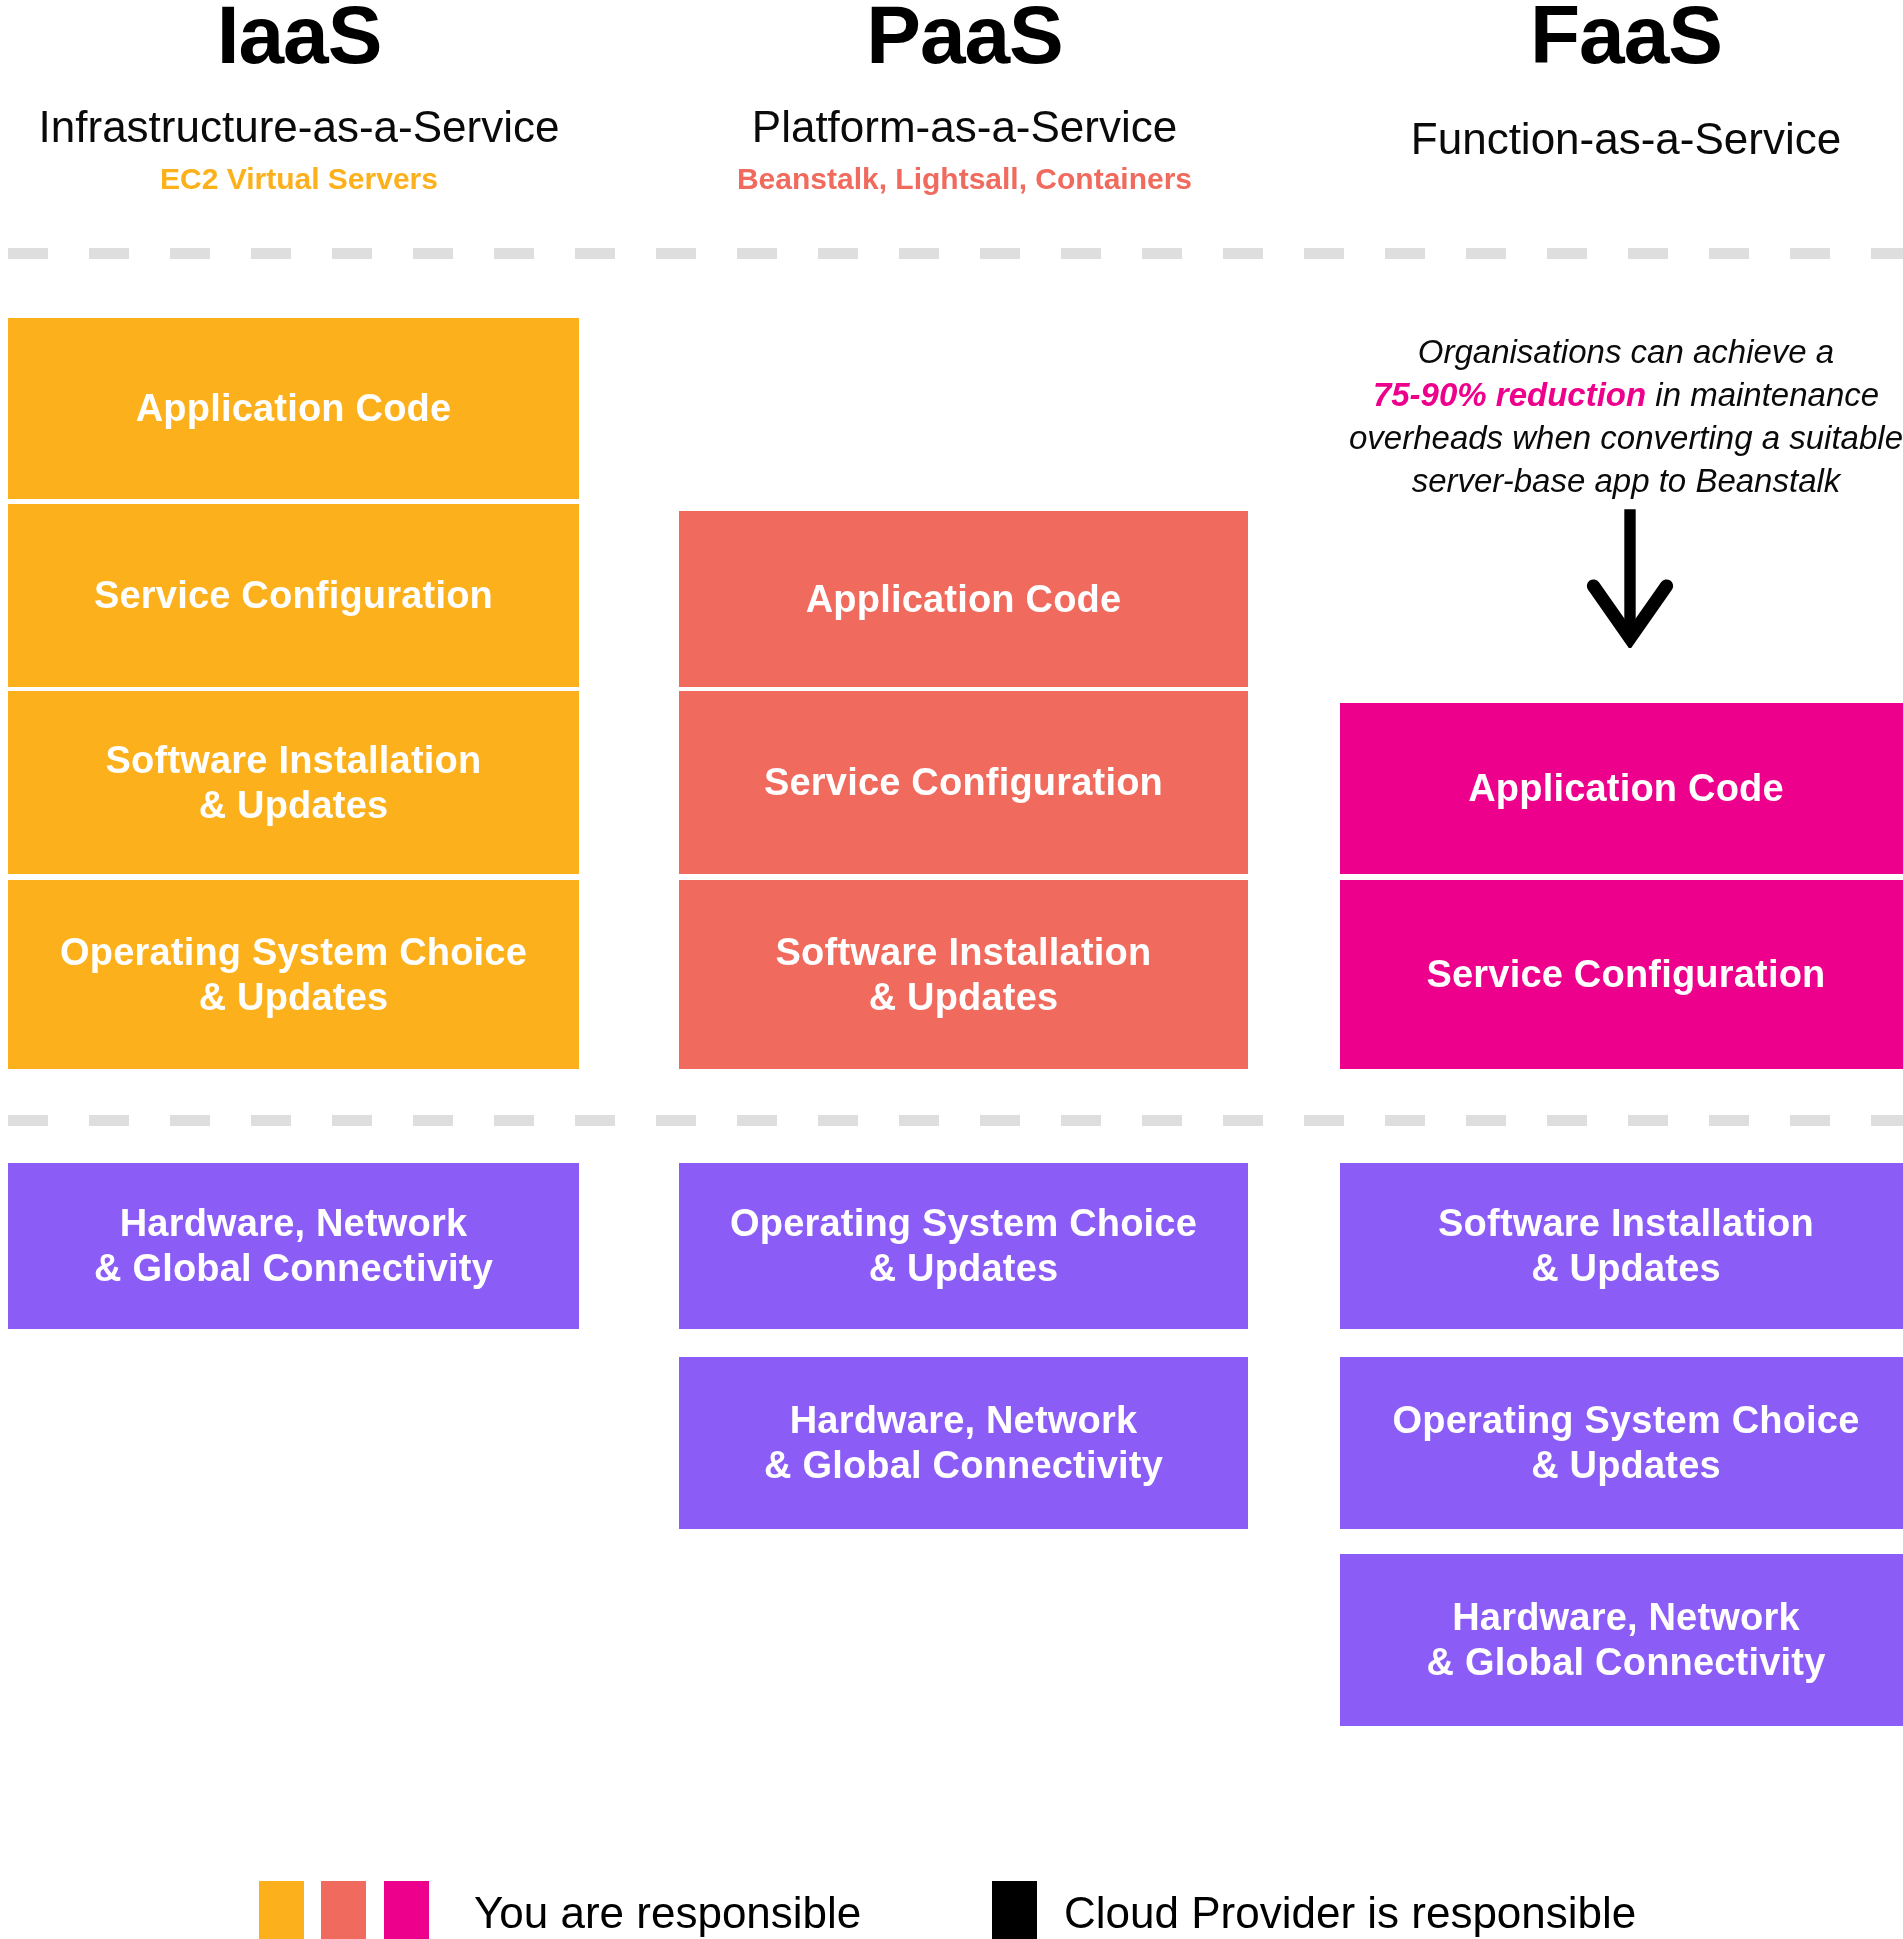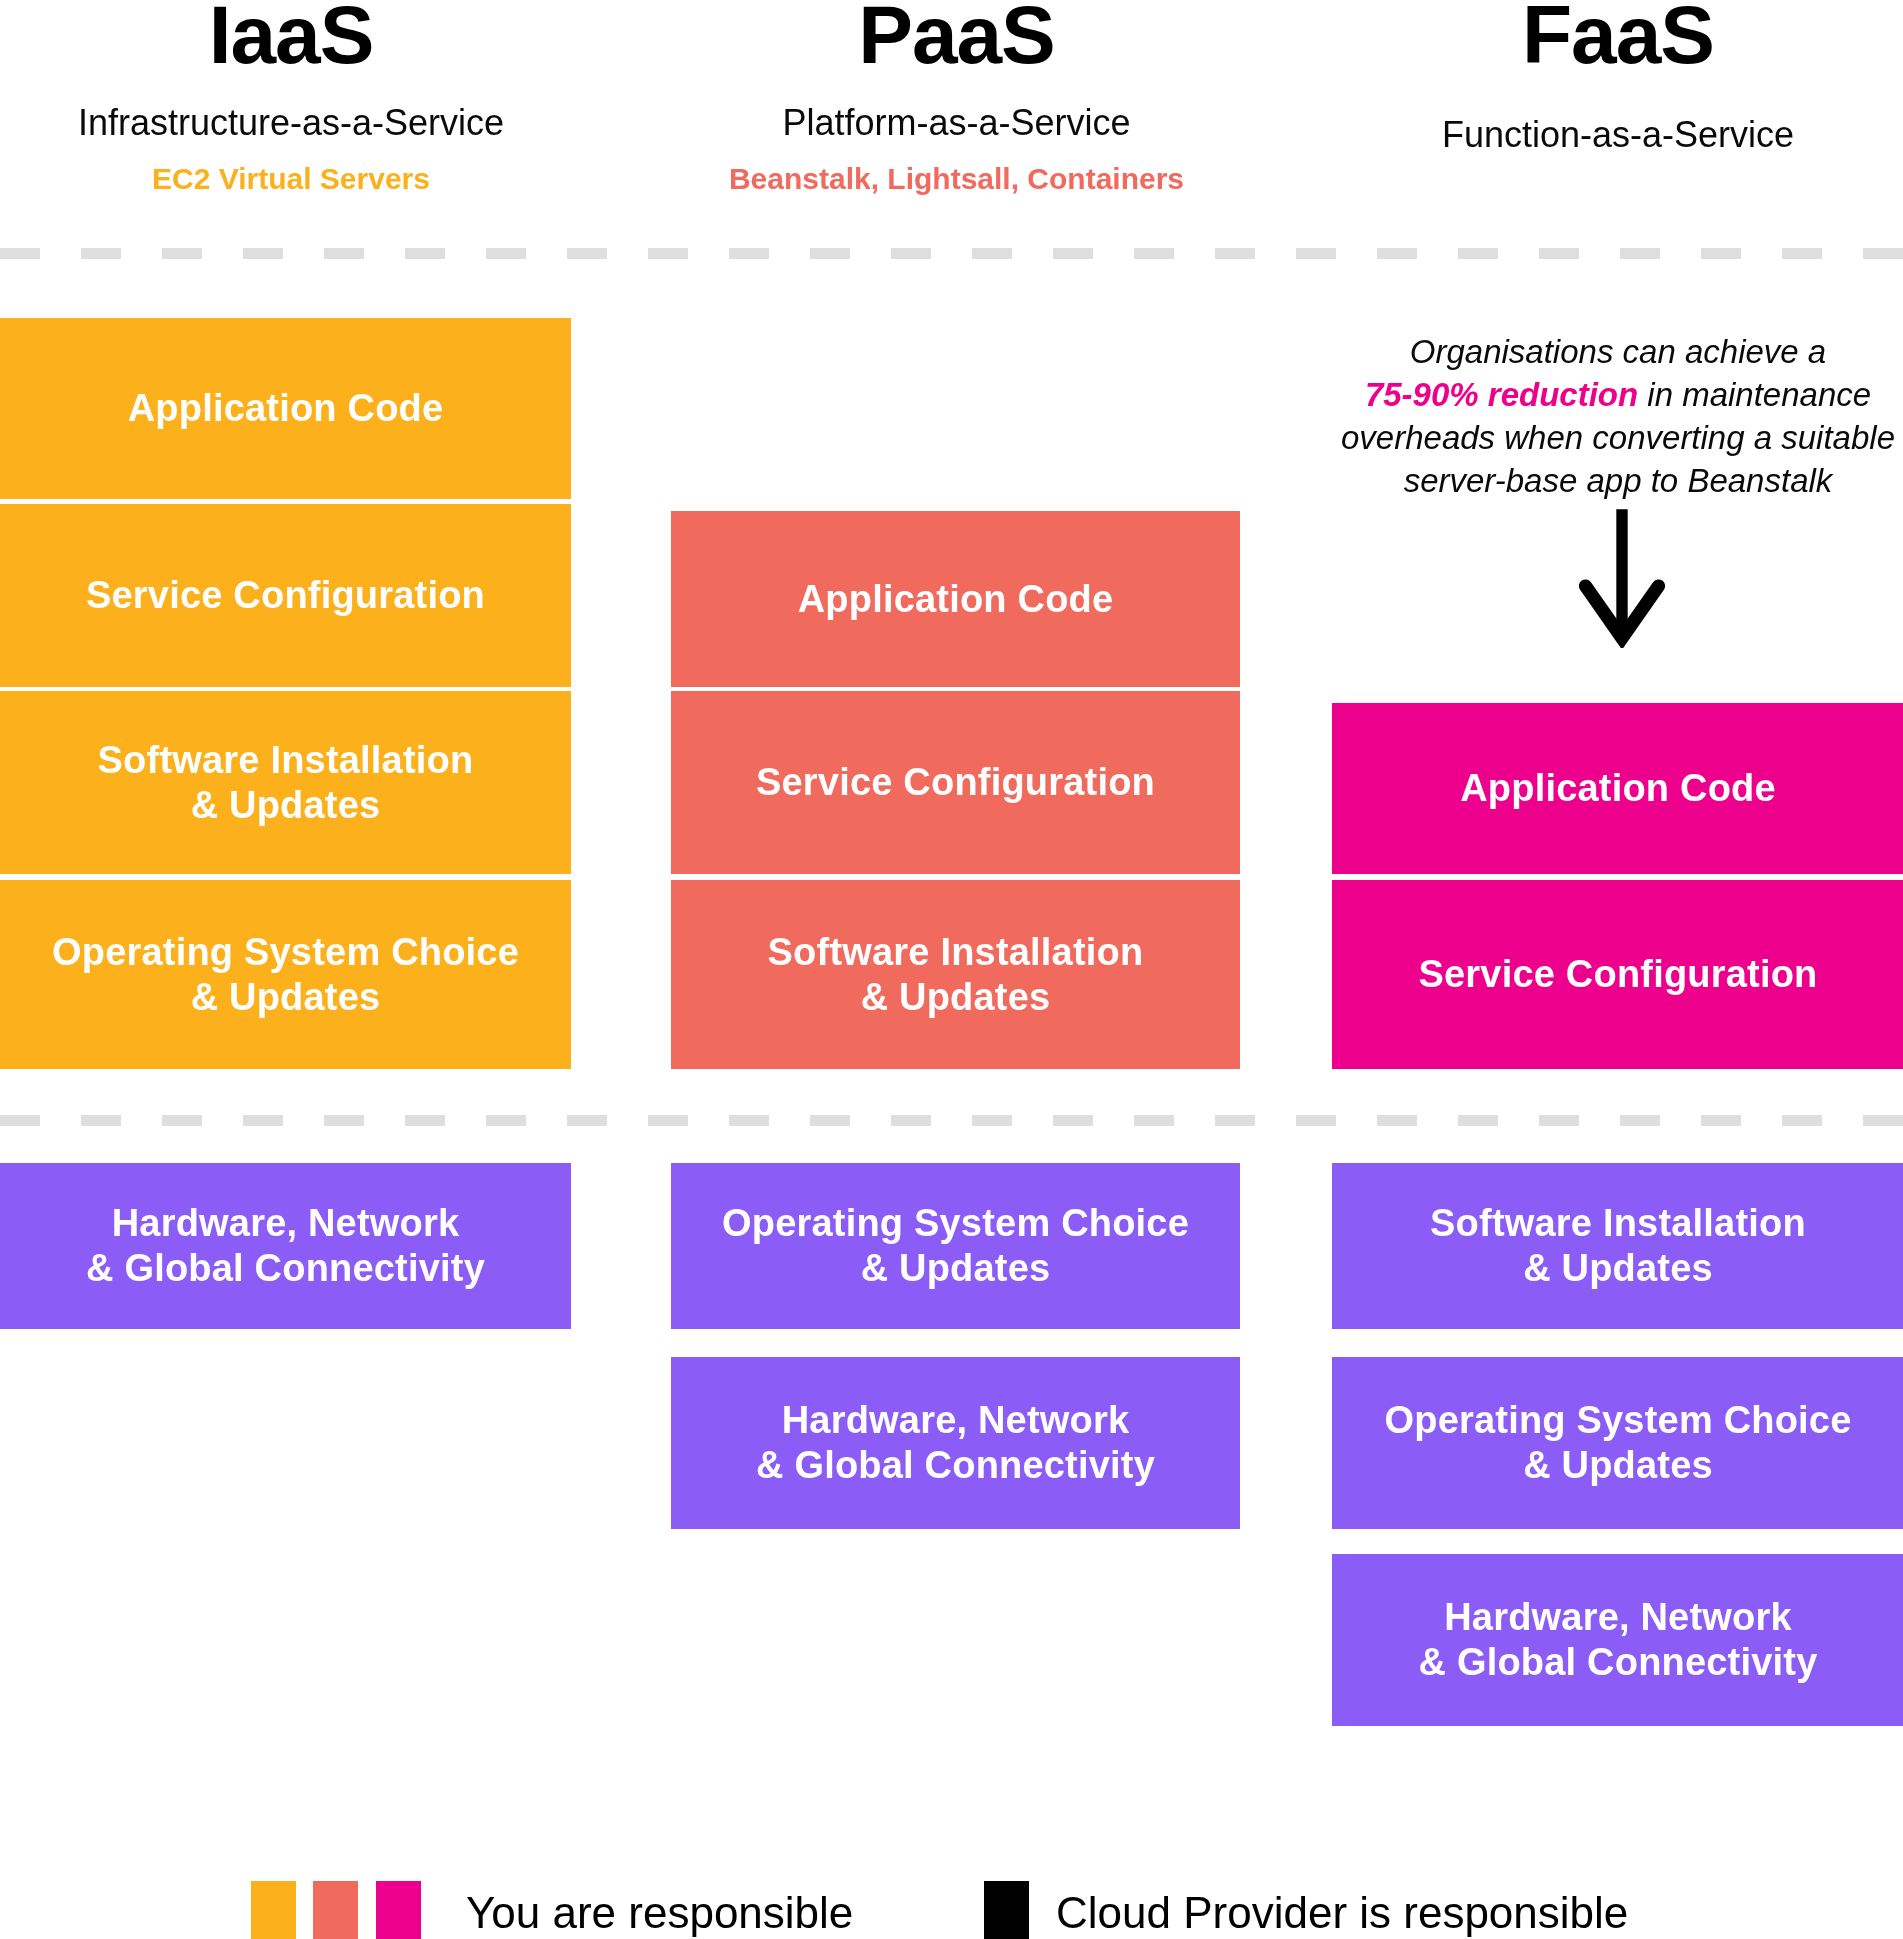--- a/index.html
+++ b/index.html
@@ -4,37 +4,37 @@
 <style>
   html,body{margin:0;padding:0;}
   body{
     width:1903px;height:1939px;
     background:#ffffff;
     font-family:"Liberation Sans", sans-serif;
     position:relative;
     overflow:hidden;
     -webkit-font-smoothing:antialiased;
   }
-  .canvas{position:absolute;left:0;top:0;width:1607px;height:1939px;}
+  .canvas{position:absolute;left:8px;top:0;width:1607px;height:1939px;}
 
   
   .col-title{
     position:absolute;
     text-align:center;
     font-weight:700;
     font-size:82px;
     line-height:1;
     letter-spacing:-1px;
     color:#000000;
     white-space:nowrap;
   }
   .col-sub{
     position:absolute;
     text-align:center;
-    font-size:36px;
+    font-size:44px;
     line-height:1;
     color:#0a0a0a;
     white-space:nowrap;
     font-weight:400;
   }
   .col-svc{
     position:absolute;
     text-align:center;
     font-size:30px;
     line-height:1;

